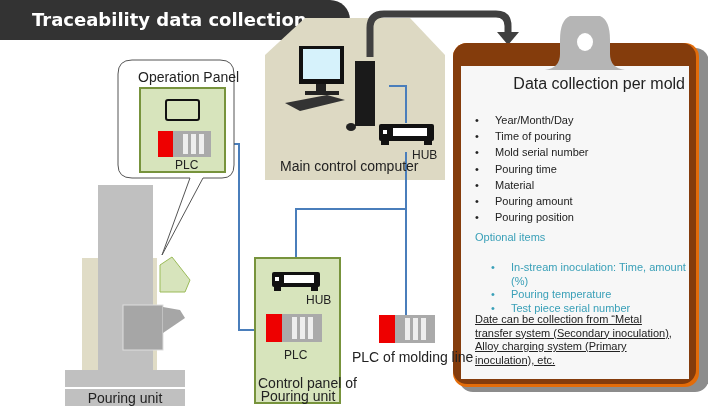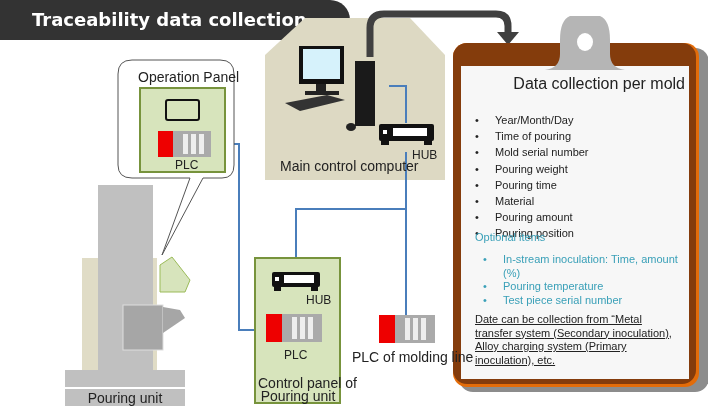--- a/index.html
+++ b/index.html
@@ -6,21 +6,21 @@
   body { width:708px; height:415px; position:relative; overflow:hidden; font-family:"Liberation Sans", sans-serif; }
   .abs { position:absolute; }
   .title-pill { left:0; top:0; width:350px; height:40px; background:#333333; border-radius:0 20px 20px 0; color:#ffffff; font-weight:bold; font-size:18px; line-height:40px; padding-left:32px; box-sizing:border-box; font-family:"DejaVu Sans", sans-serif; }
   svg.diagram { position:absolute; left:0; top:0; }
   .lbl { position:absolute; font-size:14px; color:#222; white-space:nowrap; }
   .clip-title { position:absolute; left:475px; top:75px; width:210px; text-align:right; font-size:16px; color:#222; }
   .clip-list { position:absolute; left:475px; top:112px; margin:0; padding:0 0 0 20px; list-style:none; font-size:11px; color:#222; }
   .clip-list li { position:relative; line-height:16.2px; padding-left:0; }
   .clip-list li::before { content:"•"; position:absolute; left:-20px; }
   .opt-head { position:absolute; left:475px; top:231px; font-size:11px; color:#3aa0b8; }
-  .opt-list { position:absolute; left:475px; top:245px; margin:8px; padding:0 0 0 20px; list-style:none; font-size:11px; color:#3aa0b8; width:190px; }
+  .opt-list { position:absolute; left:475px; top:245px; margin:16px; padding:0 0 0 20px; list-style:none; font-size:11px; color:#3aa0b8; width:190px; }
   .opt-list li { position:relative; line-height:13.5px; }
   .opt-list li::before { content:"•"; position:absolute; left:-20px; }
   .note { position:absolute; left:475px; top:313px; width:200px; font-size:11px; color:#222; line-height:13.5px;text-decoration:underline; }
 </style>
 </head>
 <body>
 
 <div class="abs title-pill">Traceability data collection system</div>
 
 <svg class="diagram" width="708" height="415" viewBox="0 0 708 415">
@@ -127,21 +127,20 @@
 <div class="lbl" style="left:258px;top:375px;width:80px;text-align:center;">Control panel of</div>
 <div class="lbl" style="left:258px;top:388px;width:80px;text-align:center;">Pouring unit</div>
 <div class="lbl" style="left:352px;top:349px;">PLC of molding line</div>
 <div class="lbl" style="left:65px;top:390px;width:120px;text-align:center;font-size:14px;">Pouring unit</div>
 
 <div class="clip-title">Data collection per mold</div>
 <ul class="clip-list">
   <li>Year/Month/Day</li>
   <li>Time of pouring</li>
   <li>Mold serial number</li>
-  <li>Pouring weight</li>
   <li>Pouring time</li>
   <li>Material</li>
   <li>Pouring amount</li>
   <li>Pouring position</li>
 </ul>
 <div class="opt-head">Optional items</div>
 <ul class="opt-list">
   <li>In-stream inoculation: Time, amount (%)</li>
   <li>Pouring temperature</li>
   <li>Test piece serial number</li>

